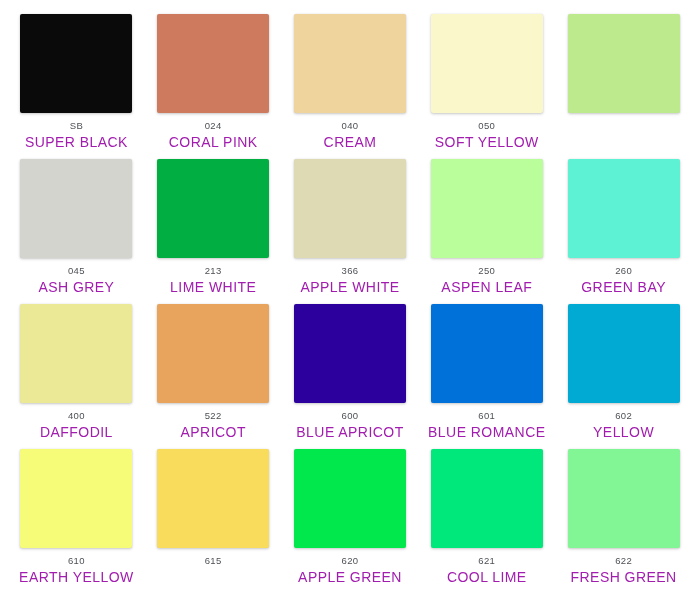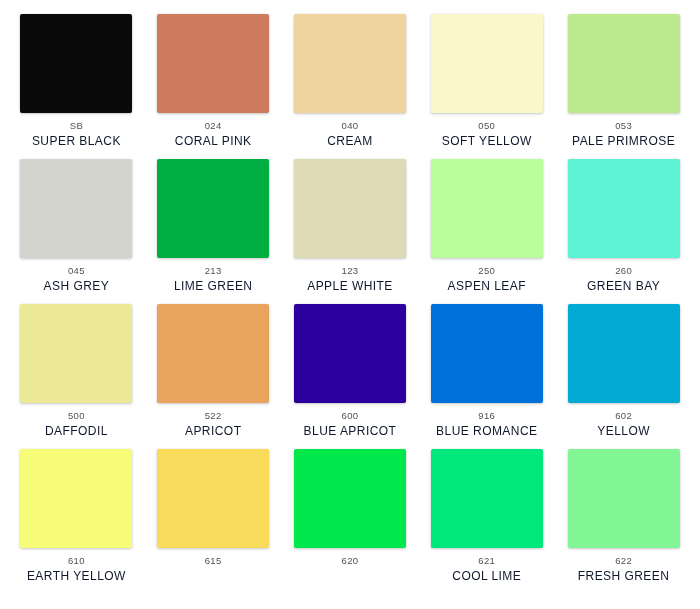--- a/index.html
+++ b/index.html
@@ -43,23 +43,23 @@
   }
   .swatch-code {
     display: block;
     font-size: 9.5px;
     letter-spacing: 0.35px;
     color: #4d5055;
     font-family: "Liberation Sans", sans-serif;
   }
   .swatch-name {
     display: block;
-    font-size: 12px;
+    font-size: 14px;
     letter-spacing: 0.45px;
-    color: #0f172a;
+    color: #a21caf;
     margin-top: 2px;
     white-space: nowrap;
     font-family: "Liberation Sans", sans-serif;
   }
 </style>
 </head>
 <body style="background: rgb(255, 255, 255);">
 
 <div class="palette-grid">
     <div class="swatch-cell">
@@ -85,85 +85,81 @@
     </div>
     <div class="swatch-cell">
       <div class="swatch-chip" style="background-color: rgb(250, 248, 203);"></div>
       <div class="swatch-meta">
         <span class="swatch-code">050</span>
         <span class="swatch-name">SOFT YELLOW</span>
       </div>
     </div>
     <div class="swatch-cell">
       <div class="swatch-chip" style="background-color: rgb(189, 234, 141);"></div>
-      <div class="swatch-meta">
-        <span class="swatch-code">053</span>
-        <span class="swatch-name">PALE PRIMROSE</span>
-      </div>
     </div>
     <div class="swatch-cell">
       <div class="swatch-chip" style="background-color: rgb(210, 212, 205);"></div>
       <div class="swatch-meta">
         <span class="swatch-code">045</span>
         <span class="swatch-name">ASH GREY</span>
       </div>
     </div>
     <div class="swatch-cell">
       <div class="swatch-chip" style="background-color: rgb(0, 174, 66);"></div>
       <div class="swatch-meta">
         <span class="swatch-code">213</span>
-        <span class="swatch-name">LIME GREEN</span>
+        <span class="swatch-name">LIME WHITE</span>
       </div>
     </div>
     <div class="swatch-cell">
       <div class="swatch-chip" style="background-color: rgb(222, 219, 180);"></div>
       <div class="swatch-meta">
-        <span class="swatch-code">123</span>
+        <span class="swatch-code">366</span>
         <span class="swatch-name">APPLE WHITE</span>
       </div>
     </div>
     <div class="swatch-cell">
       <div class="swatch-chip" style="background-color: rgb(185, 254, 155);"></div>
       <div class="swatch-meta">
         <span class="swatch-code">250</span>
         <span class="swatch-name">ASPEN LEAF</span>
       </div>
     </div>
     <div class="swatch-cell">
       <div class="swatch-chip" style="background-color: rgb(94, 242, 212);"></div>
       <div class="swatch-meta">
         <span class="swatch-code">260</span>
         <span class="swatch-name">GREEN BAY</span>
       </div>
     </div>
     <div class="swatch-cell">
       <div class="swatch-chip" style="background-color: rgb(235, 233, 150);"></div>
       <div class="swatch-meta">
-        <span class="swatch-code">500</span>
+        <span class="swatch-code">400</span>
         <span class="swatch-name">DAFFODIL</span>
       </div>
     </div>
     <div class="swatch-cell">
       <div class="swatch-chip" style="background-color: rgb(232, 164, 93);"></div>
       <div class="swatch-meta">
         <span class="swatch-code">522</span>
         <span class="swatch-name">APRICOT</span>
       </div>
     </div>
     <div class="swatch-cell">
       <div class="swatch-chip" style="background-color: rgb(43, 0, 156);"></div>
       <div class="swatch-meta">
         <span class="swatch-code">600</span>
         <span class="swatch-name">BLUE APRICOT</span>
       </div>
     </div>
     <div class="swatch-cell">
       <div class="swatch-chip" style="background-color: rgb(0, 113, 216);"></div>
       <div class="swatch-meta">
-        <span class="swatch-code">916</span>
+        <span class="swatch-code">601</span>
         <span class="swatch-name">BLUE ROMANCE</span>
       </div>
     </div>
     <div class="swatch-cell">
       <div class="swatch-chip" style="background-color: rgb(0, 170, 210);"></div>
       <div class="swatch-meta">
         <span class="swatch-code">602</span>
         <span class="swatch-name">YELLOW</span>
       </div>
     </div>
@@ -177,20 +173,21 @@
     <div class="swatch-cell">
       <div class="swatch-chip" style="background-color: rgb(250, 220, 92);"></div>
       <div class="swatch-meta">
         <span class="swatch-code">615</span>
       </div>
     </div>
     <div class="swatch-cell">
       <div class="swatch-chip" style="background-color: rgb(0, 232, 75);"></div>
       <div class="swatch-meta">
         <span class="swatch-code">620</span>
+        <span class="swatch-name">APPLE GREEN</span>
       </div>
     </div>
     <div class="swatch-cell">
       <div class="swatch-chip" style="background-color: rgb(0, 232, 123);"></div>
       <div class="swatch-meta">
         <span class="swatch-code">621</span>
         <span class="swatch-name">COOL LIME</span>
       </div>
     </div>
     <div class="swatch-cell">

